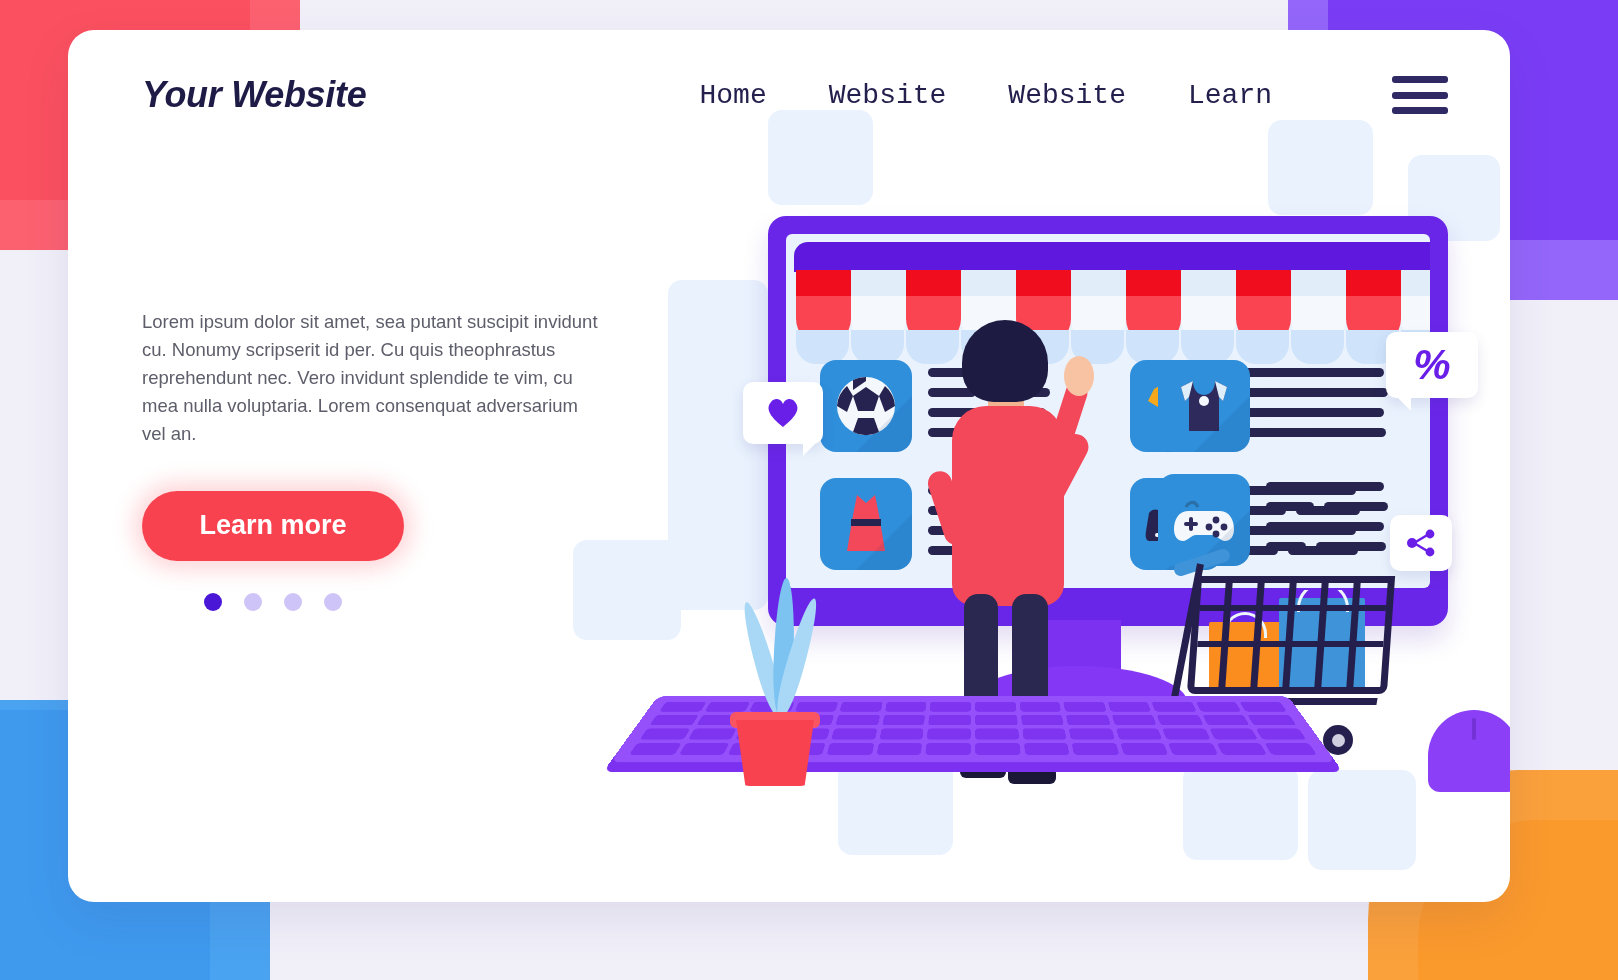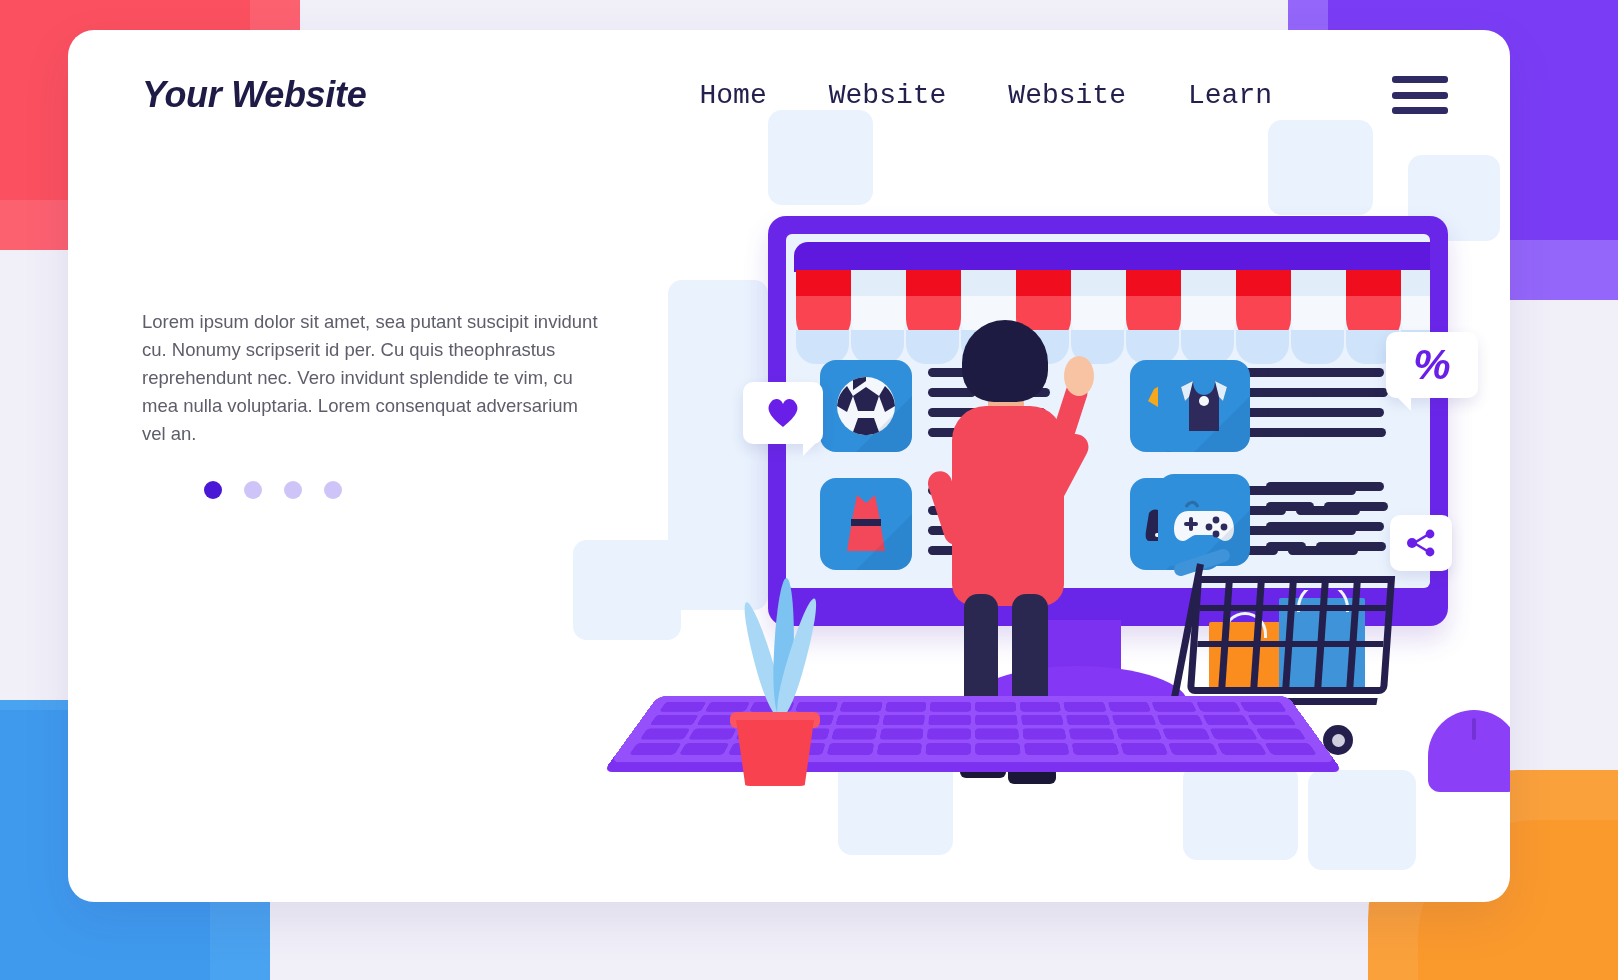--- a/index.html
+++ b/index.html
@@ -299,20 +299,21 @@
       <div class="hamburger">
         <span></span>
           <span></span>
           <span></span>
       </div>
     </nav>
   </div>
 
   <div class="hero">
     <p>Lorem ipsum dolor sit amet, sea putant suscipit invidunt cu. Nonumy scripserit id per. Cu quis theophrastus reprehendunt nec. Vero invidunt splendide te vim, cu mea nulla voluptaria. Lorem consenquat adversarium vel an.</p>
+    <button class="btn-learn">Learn more</button>
     <div class="dots">
       <div class="dot active"></div>
       <div class="dot"></div>
       <div class="dot"></div>
       <div class="dot"></div>
     </div>
   </div>
 
   <div class="illo">
 

